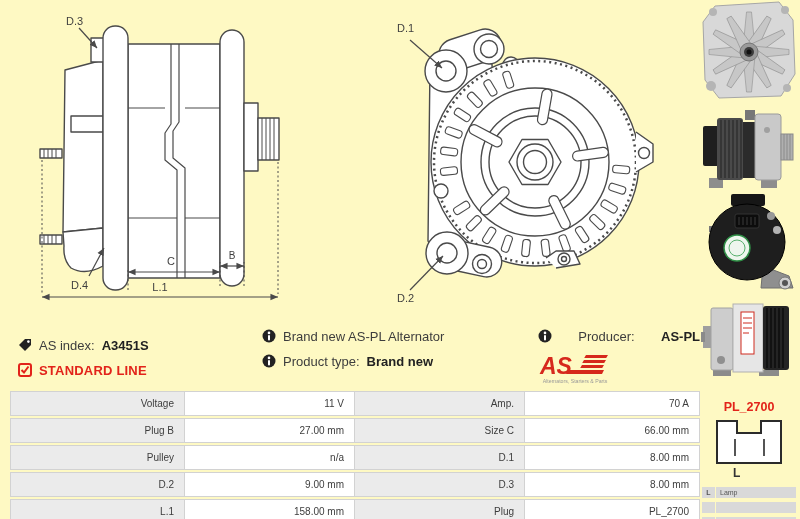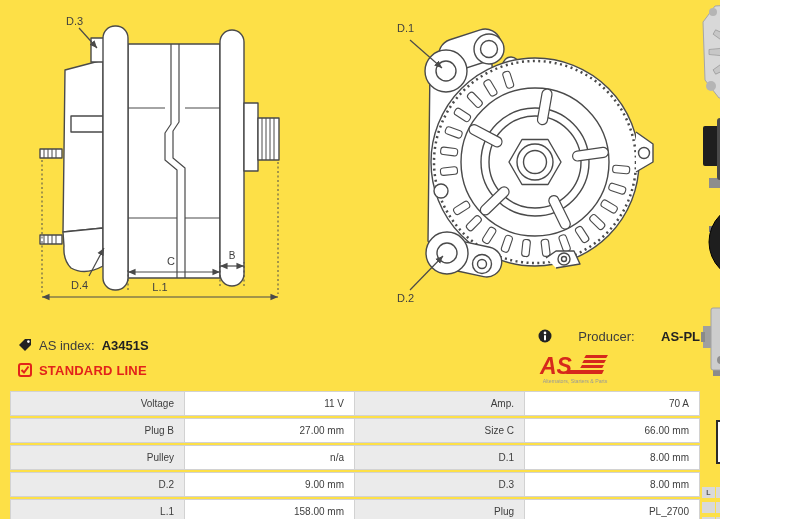--- a/index.html
+++ b/index.html
@@ -1,16 +1,16 @@
 <!DOCTYPE html>
 <html><head>
 <meta charset="utf-8">
 <style>
   html,body{margin:0;padding:0;background:#fff;}
-  .page{position:relative;width:720px;height:519px;background:#fde047;overflow:hidden;
+  .page{position:relative;width:800px;height:519px;background:#fef9c3;overflow:hidden;
         font-family:"Liberation Sans",sans-serif;color:#3d3d3d;text-decoration:underline;}
   svg text{font-family:"Liberation Sans",sans-serif;}
 
   
   .draw{position:absolute;}
   #sideView{left:33px;top:8px;}
   #frontView{left:386px;top:6px;}
 
   
   .photo-col{position:absolute;left:700px;top:0;width:98px;}
@@ -264,20 +264,39 @@
     </div>
     <div class="info-line">
       <svg width="14" height="14" viewBox="0 0 14 14">
         <rect x="1" y="1" width="12" height="12" rx="2" fill="none" stroke="#e2231a" stroke-width="2"></rect>
         <path d="M3.5,7 L6,9.5 L10.5,3.5" fill="none" stroke="#e2231a" stroke-width="2"></path>
       </svg>
       <span class="std-line">STANDARD LINE</span>
     </div>
   </div>
 
+  <div id="infoCol2" class="info-col">
+    <div class="info-line">
+      <svg width="14" height="14" viewBox="0 0 14 14">
+        <circle cx="7" cy="7" r="6.5" fill="#222"></circle>
+        <circle cx="7" cy="3.9" r="1.3" fill="#fff"></circle>
+        <rect x="6" y="5.9" width="2" height="5.6" rx="1" fill="#fff"></rect>
+      </svg>
+      <span>Brand new AS-PL Alternator</span>
+    </div>
+    <div class="info-line">
+      <svg width="14" height="14" viewBox="0 0 14 14">
+        <circle cx="7" cy="7" r="6.5" fill="#222"></circle>
+        <circle cx="7" cy="3.9" r="1.3" fill="#fff"></circle>
+        <rect x="6" y="5.9" width="2" height="5.6" rx="1" fill="#fff"></rect>
+      </svg>
+      <span>Product type:</span>
+      <b>Brand new</b>
+    </div>
+  </div>
 
   <div id="infoCol3" class="info-col">
     <div class="info-line">
       <svg width="14" height="14" viewBox="0 0 14 14">
         <circle cx="7" cy="7" r="6.5" fill="#222"></circle>
         <circle cx="7" cy="3.9" r="1.3" fill="#fff"></circle>
         <rect x="6" y="5.9" width="2" height="5.6" rx="1" fill="#fff"></rect>
       </svg>
       <span>Producer:</span>
       <b>AS-PL</b>

